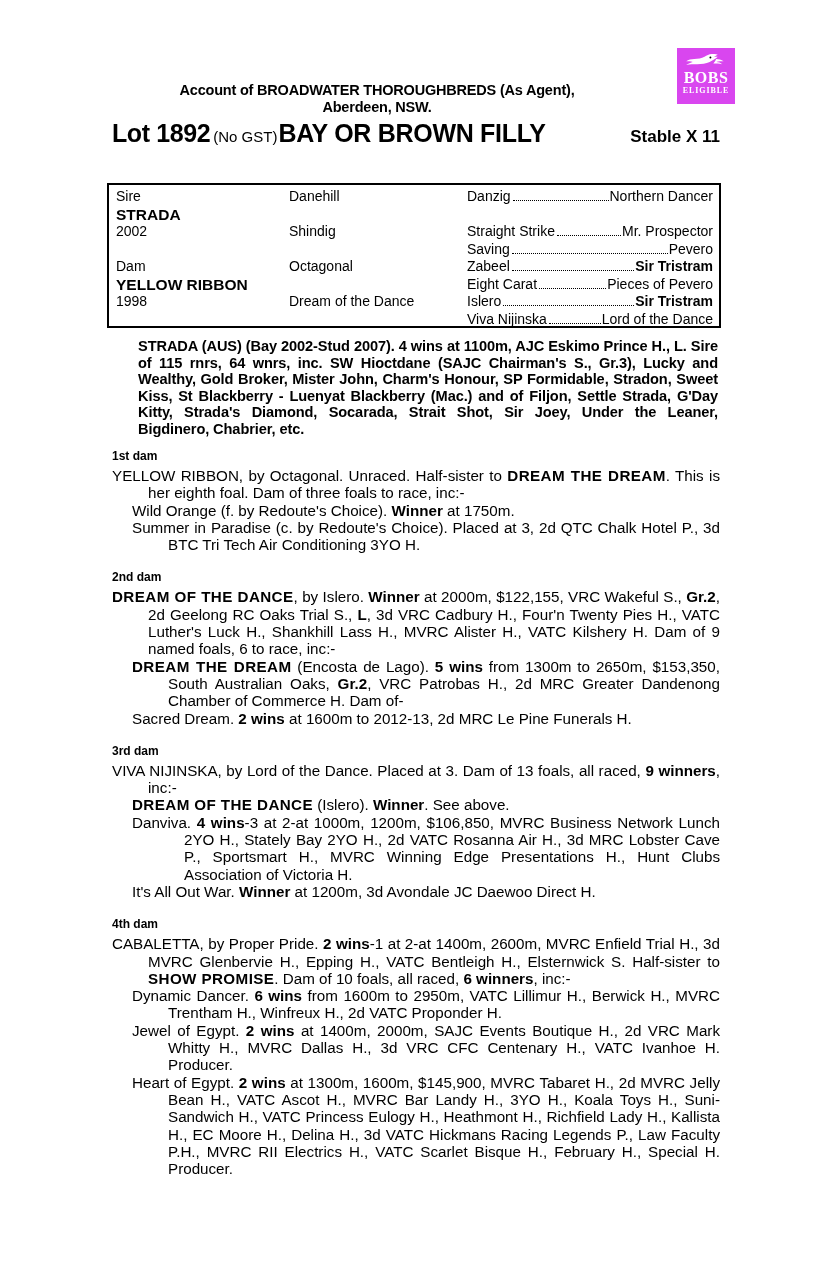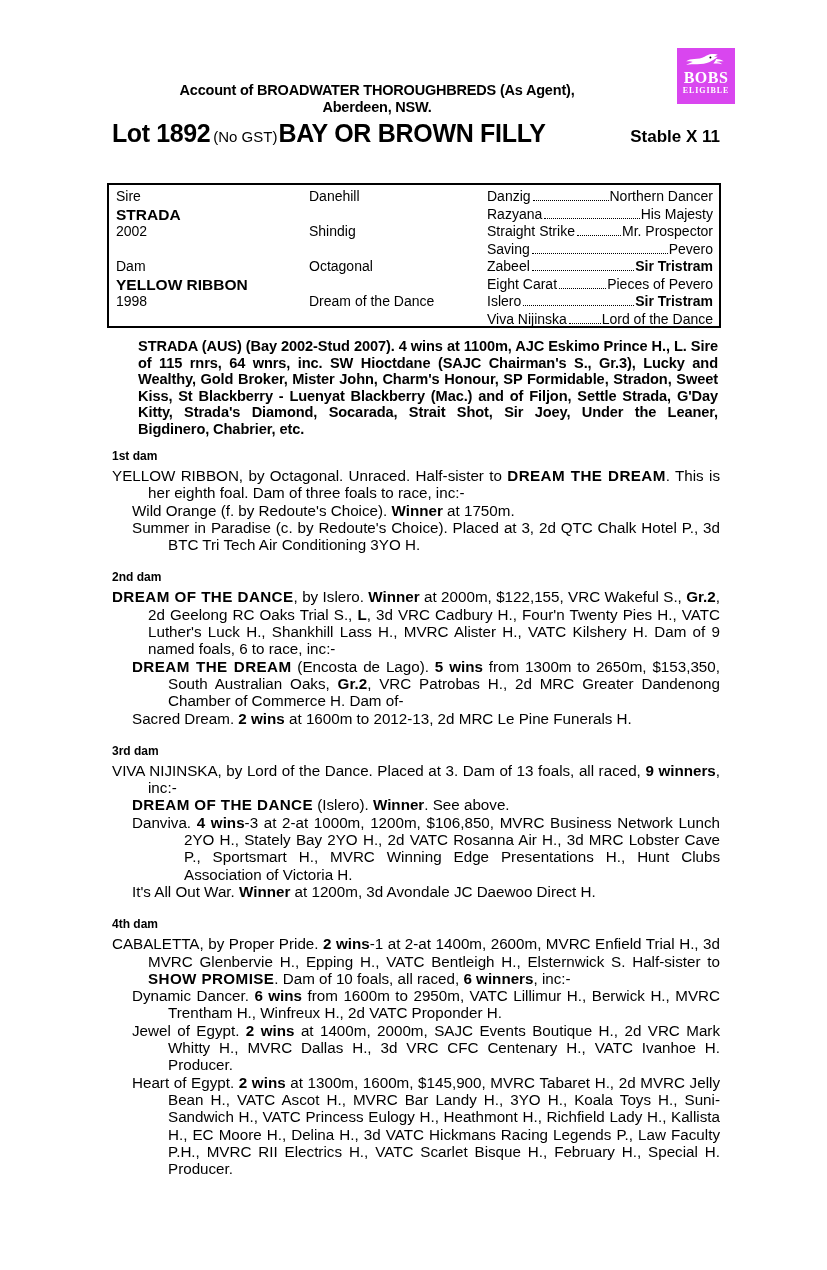--- a/index.html
+++ b/index.html
@@ -136,21 +136,21 @@
     border: 2px solid #000000;
     box-sizing: border-box;
     padding: 3px 0 0 0;
   }
   .ped-row {
     display: flex;
     height: 17.5px;
     font-size: 14px;
     line-height: 17.5px;
   }
-  .c1 { width: 200px; padding-left: 7px; box-sizing: border-box; }
+  .c1 { width: 180px; padding-left: 7px; box-sizing: border-box; }
   .c2 { width: 178px; box-sizing: border-box; }
   .c3 {
     flex: 1;
     display: flex;
     align-items: baseline;
     padding-right: 6px;
     box-sizing: border-box;
     overflow: hidden;
   }
   .c1.bold, .c2.bold { font-weight: 700; font-size: 15.5px; }
@@ -236,25 +236,20 @@
         <div class="c2">Danehill</div>
         <div class="c3">
           <span class="lead-name">Danzig</span>
           <span class="leader"></span>
           <span class="lead-val">Northern Dancer</span>
         </div>
       </div>
       <div class="ped-row">
         <div class="c1 bold">STRADA</div>
         <div class="c2"></div>
-        <div class="c3">
-          <span class="lead-name">Razyana</span>
-          <span class="leader"></span>
-          <span class="lead-val">His Majesty</span>
-        </div>
       </div>
       <div class="ped-row">
         <div class="c1">2002</div>
         <div class="c2">Shindig</div>
         <div class="c3">
           <span class="lead-name">Straight Strike</span>
           <span class="leader"></span>
           <span class="lead-val">Mr. Prospector</span>
         </div>
       </div>

